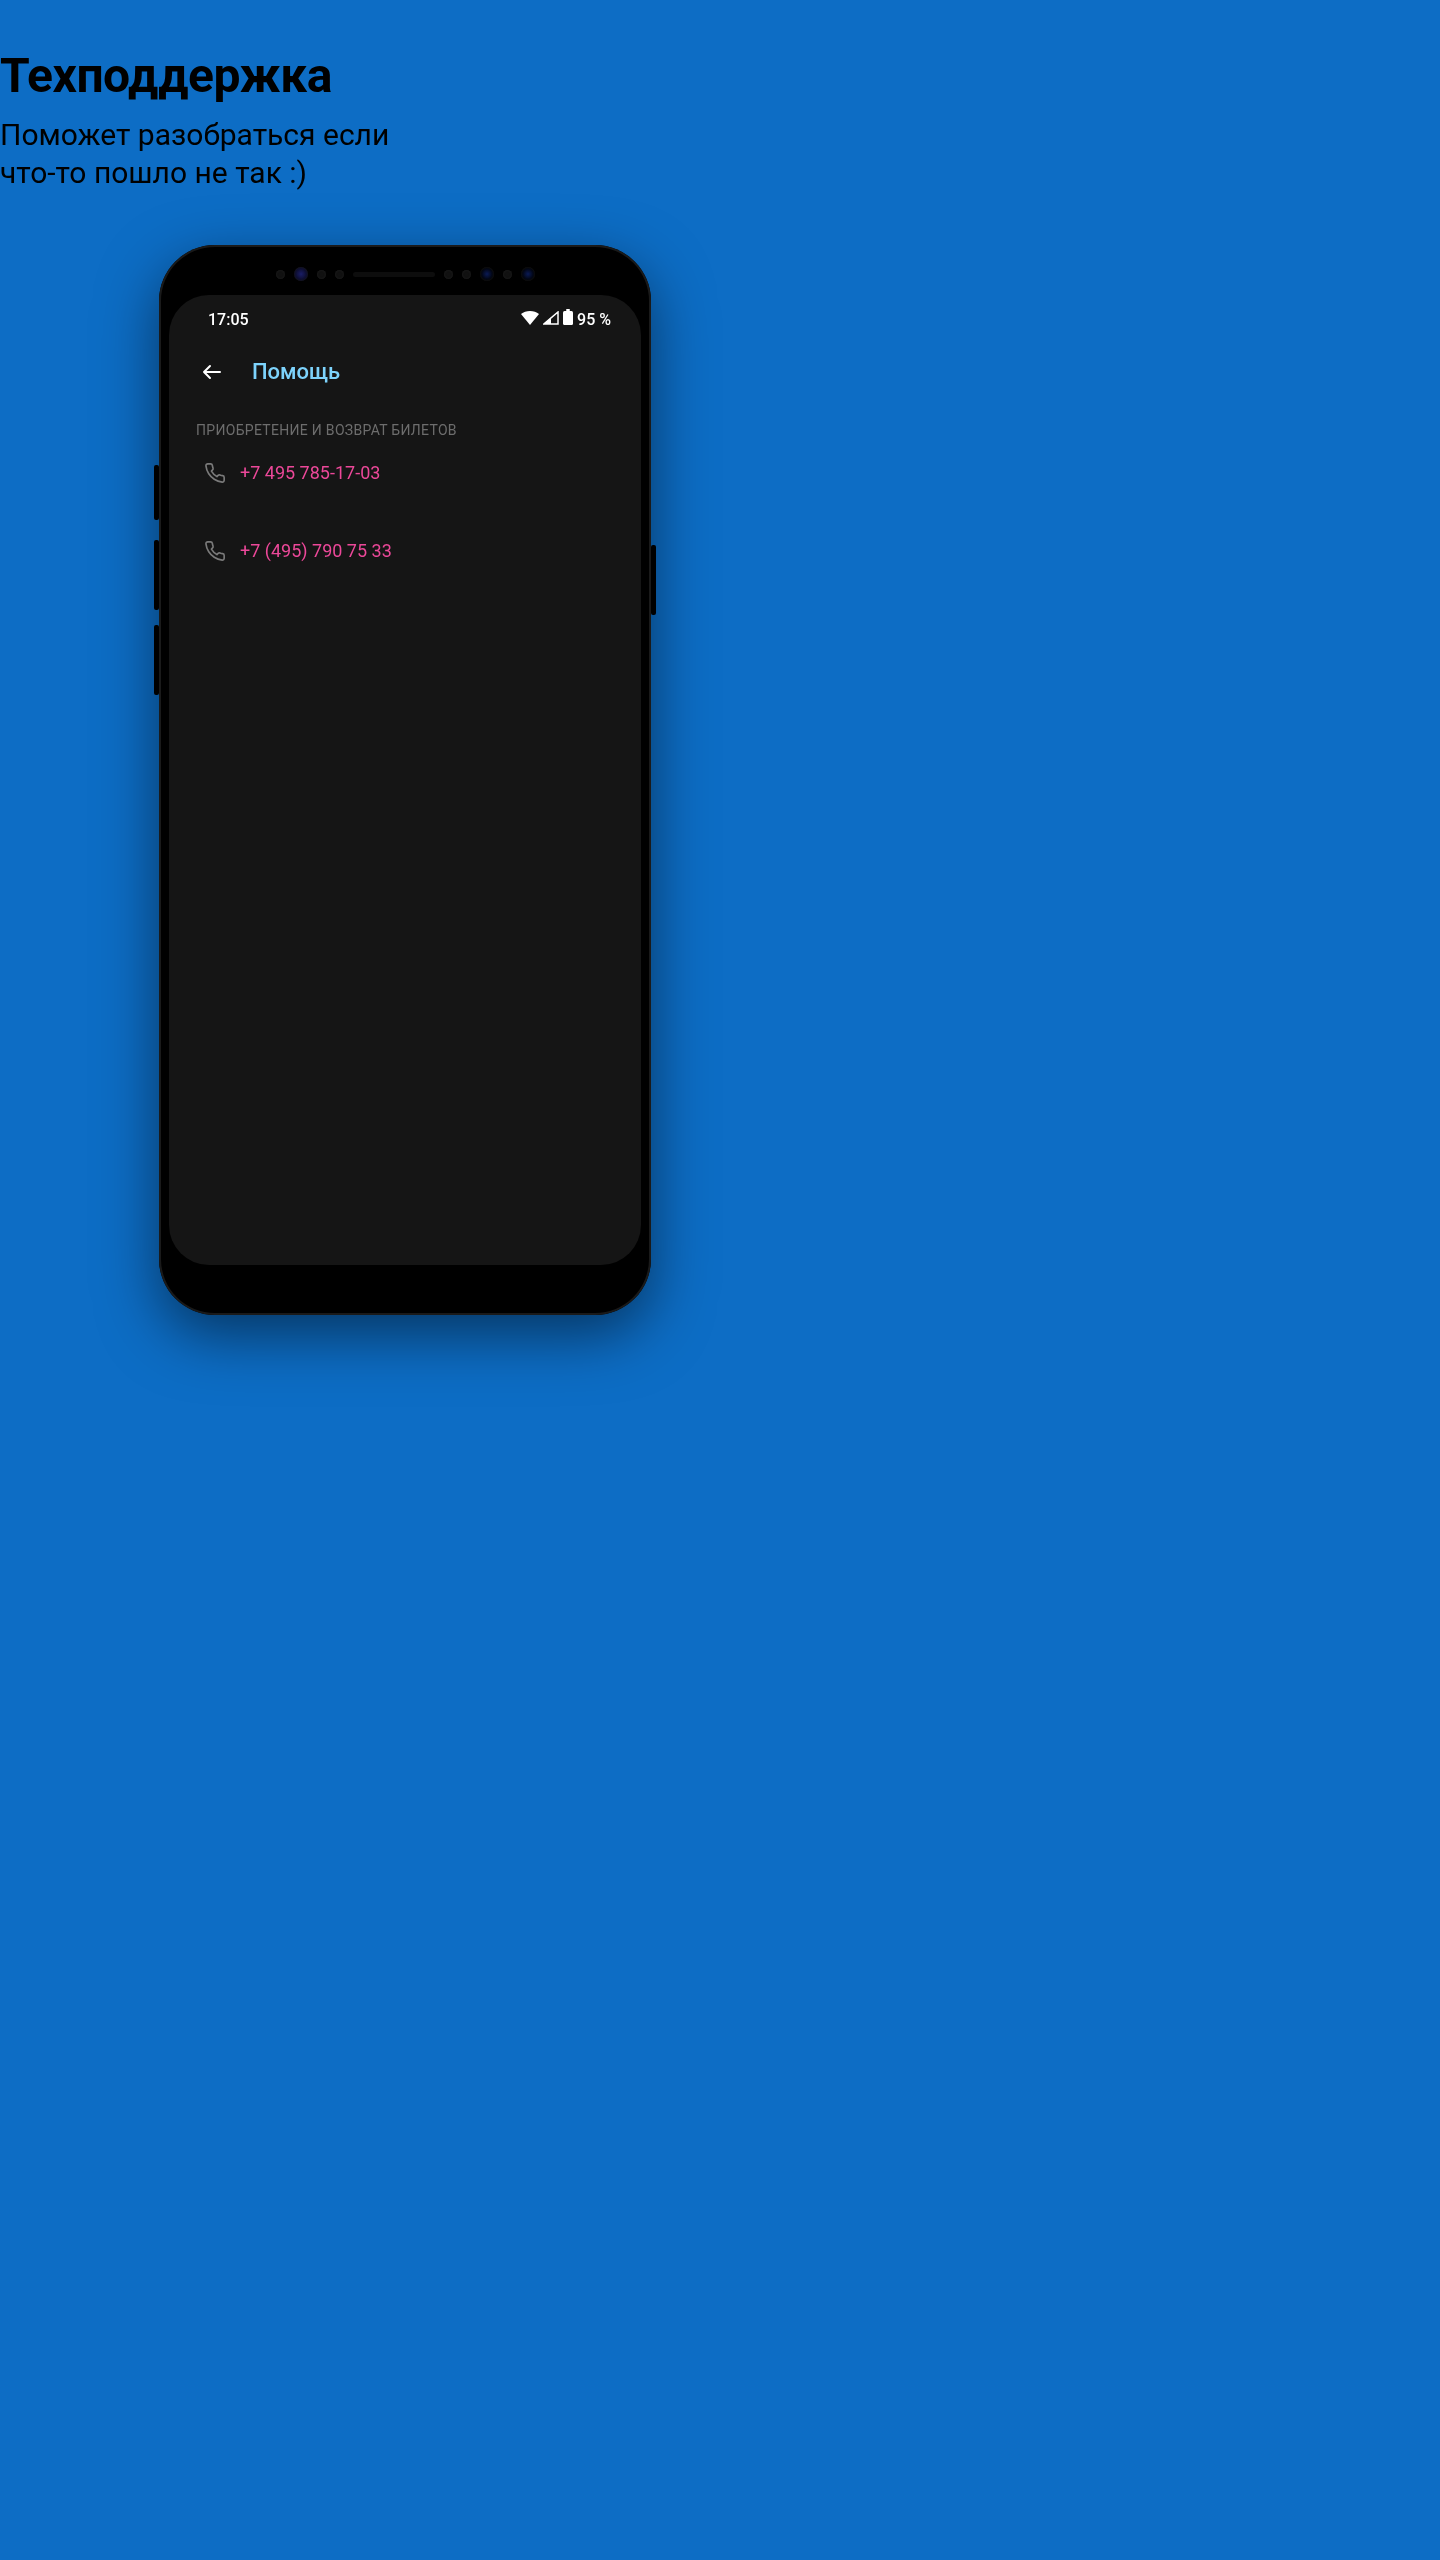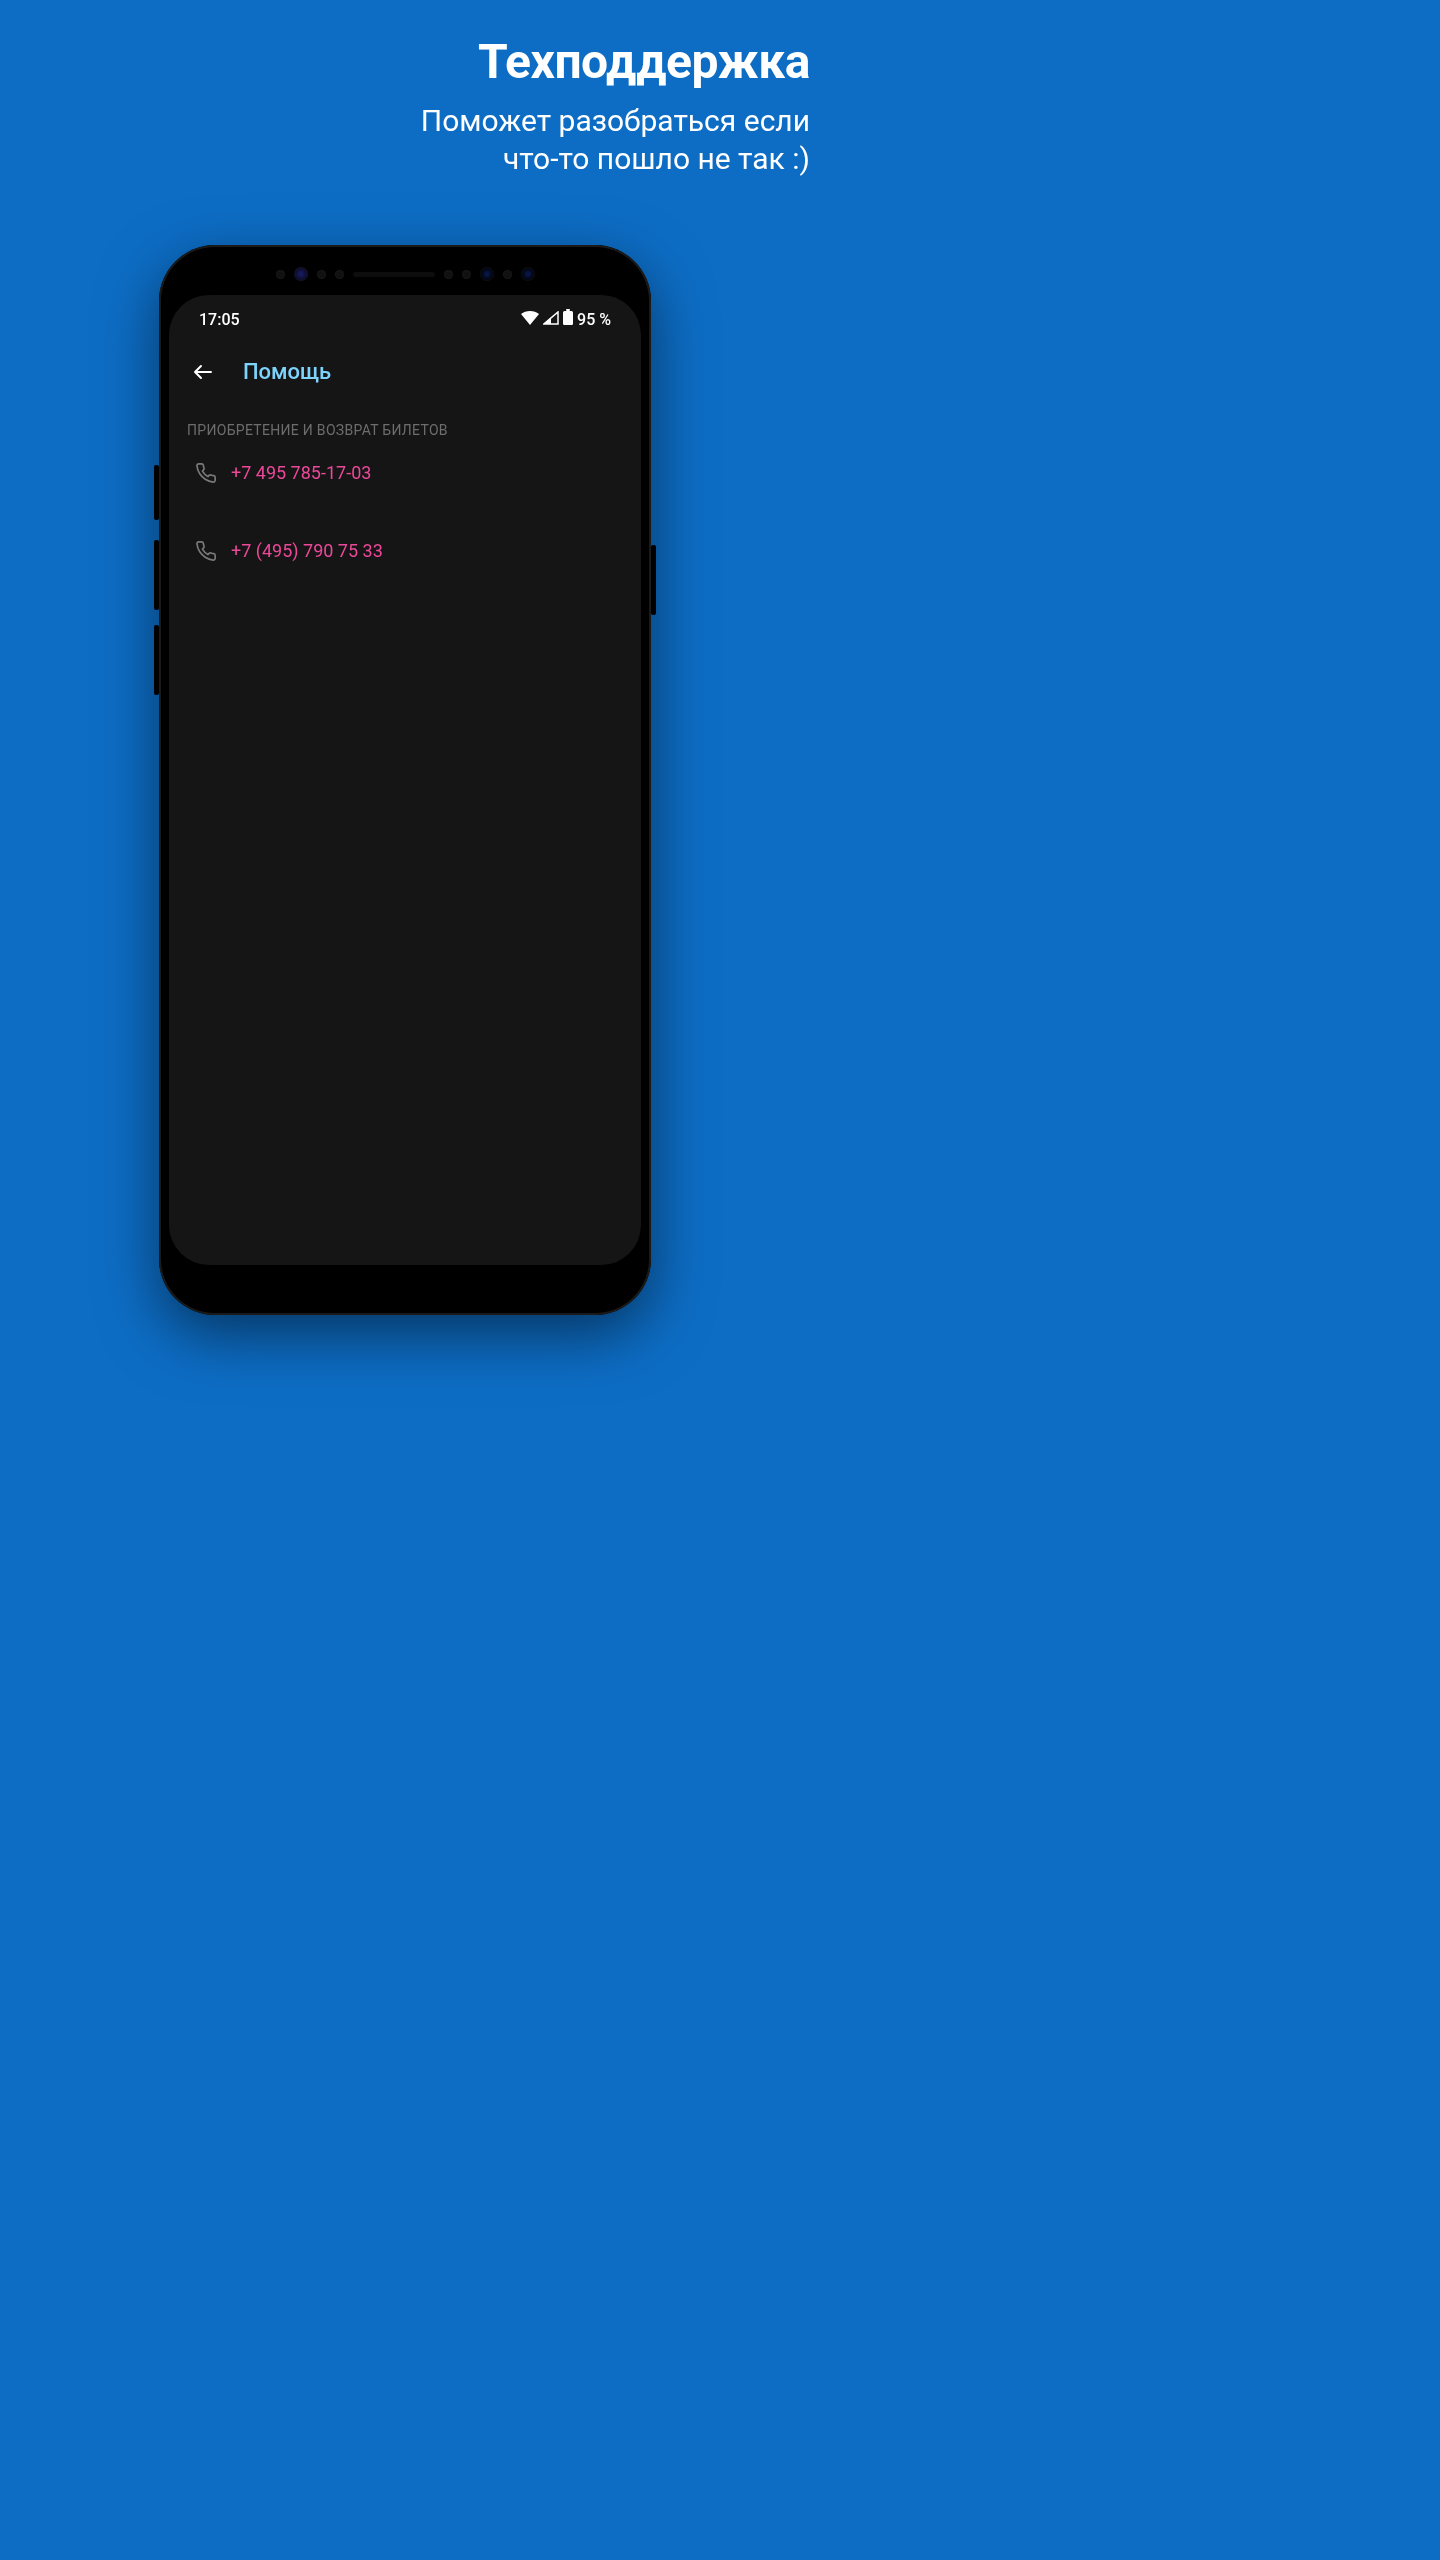--- a/index.html
+++ b/index.html
@@ -5,23 +5,23 @@
     * { margin: 0; padding: 0; box-sizing: border-box; }
     body {
       width: 810px;
       height: 1440px;
       background: #0d6dc5;
       font-family: -apple-system, BlinkMacSystemFont, 'Segoe UI', Roboto, Arial, sans-serif;
       overflow: hidden;
       position: relative;
     }
     .promo-header {
-      text-align: right;
-      color: #ffffff;
-      padding-top: 33px;
+      text-align: left;
+      color: #000000;
+      padding-top: 47px;
     }
     .promo-title {
       font-size: 48px;
       font-weight: 700;
       letter-spacing: -0.5px;
     }
     .promo-subtitle {
       font-size: 30px;
       font-weight: 400;
       margin-top: 12px;
@@ -78,20 +78,21 @@
     }
     .screen {
       position: absolute;
       top: 50px;
       left: 10px;
       right: 10px;
       bottom: 50px;
       background: #151515;
       border-radius: 40px;
       overflow: hidden;
+      padding-left: 9px;
     }
     .status-bar {
       display: flex;
       justify-content: space-between;
       align-items: center;
       padding: 14px 30px 0 30px;
       color: #fff;
       font-size: 16px;
       font-weight: 500;
     }

